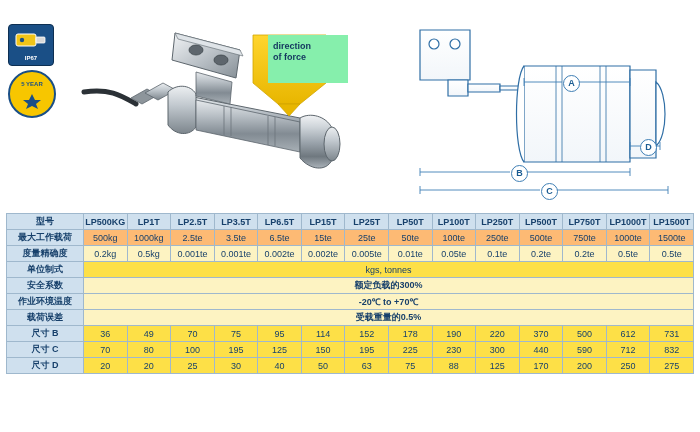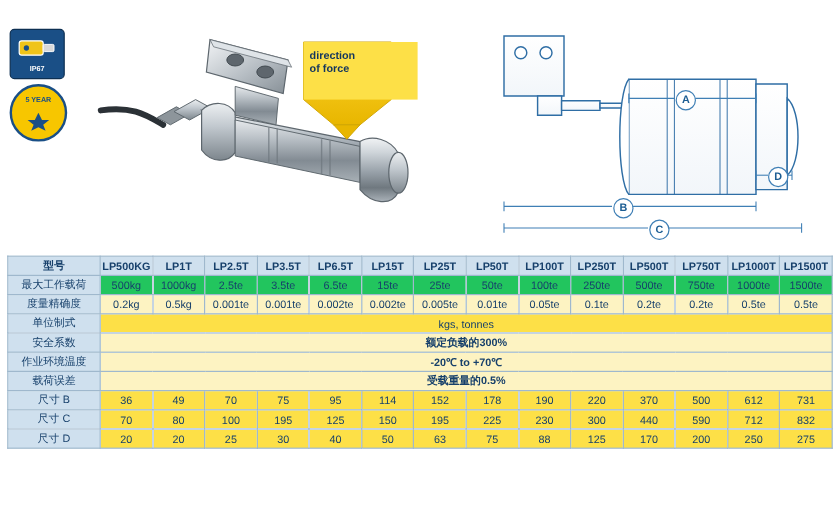--- a/index.html
+++ b/index.html
@@ -62,25 +62,25 @@
     position: absolute;
     left: 4px;
     top: 4px;
     width: 36px;
     height: 22px;
   }
 
   
   #force-callout {
     position: absolute;
-    left: 253px;
+    left: 268px;
     top: 35px;
-    width: 95px;
+    width: 80px;
     height: 48px;
-    background: #fde047;
+    background: #86efac;
     color: #13355e;
     font-size: 9px;
     font-weight: bold;
     line-height: 1.25;
     padding: 6px 5px;
     box-sizing: border-box;
   }
 
   
   .dim-letter {
@@ -117,26 +117,26 @@
     white-space: nowrap;
     overflow: hidden;
   }
   #spec-table th {
     font-weight: bold;
     background: #cfe0ee;
   }
   .rowhead {
     text-align: left;
     padding-left: 4px;
-    font-weight: normal;
+    font-weight: bold;
     background: #cfe0ee;
     width: 74px;
   }
   td.yellow { background: #fdf3c2; }
-  td.blue { background: #22c55e; }
+  td.blue { background: #fdba74; }
   td.white { background: #fde047; }
   .bold { font-weight: bold; }
 </style>
 </head>
 <body>
 
 <div id="illustration">
 
   <svg width="700" height="210" viewBox="0 0 700 210">
     <defs>

